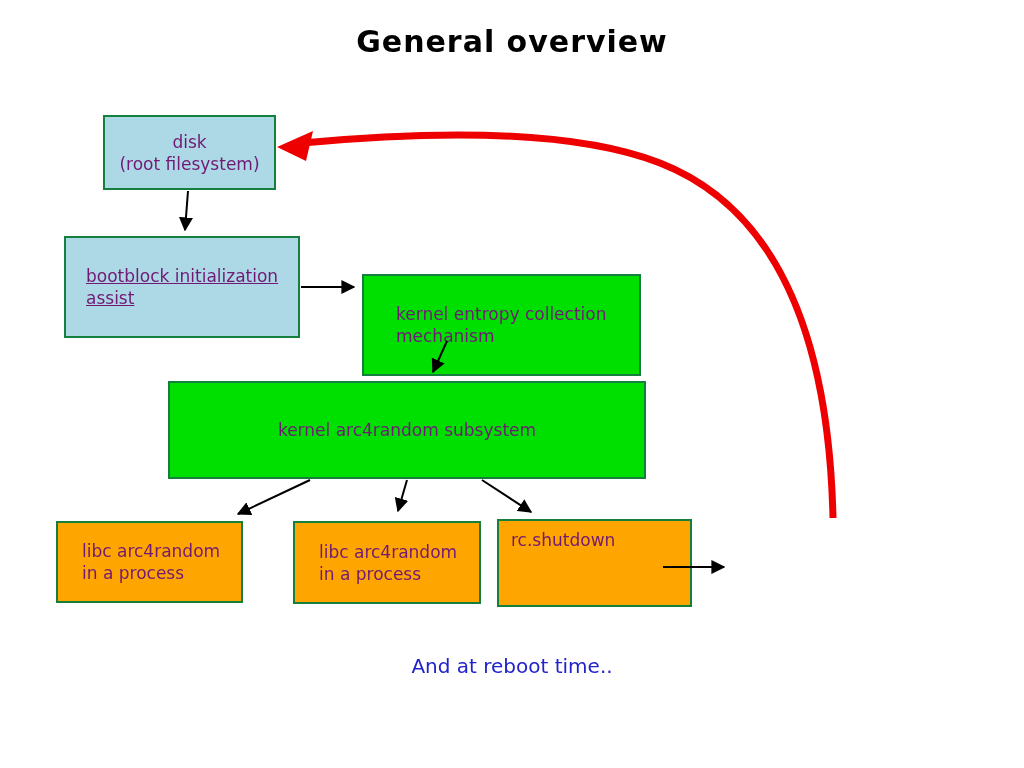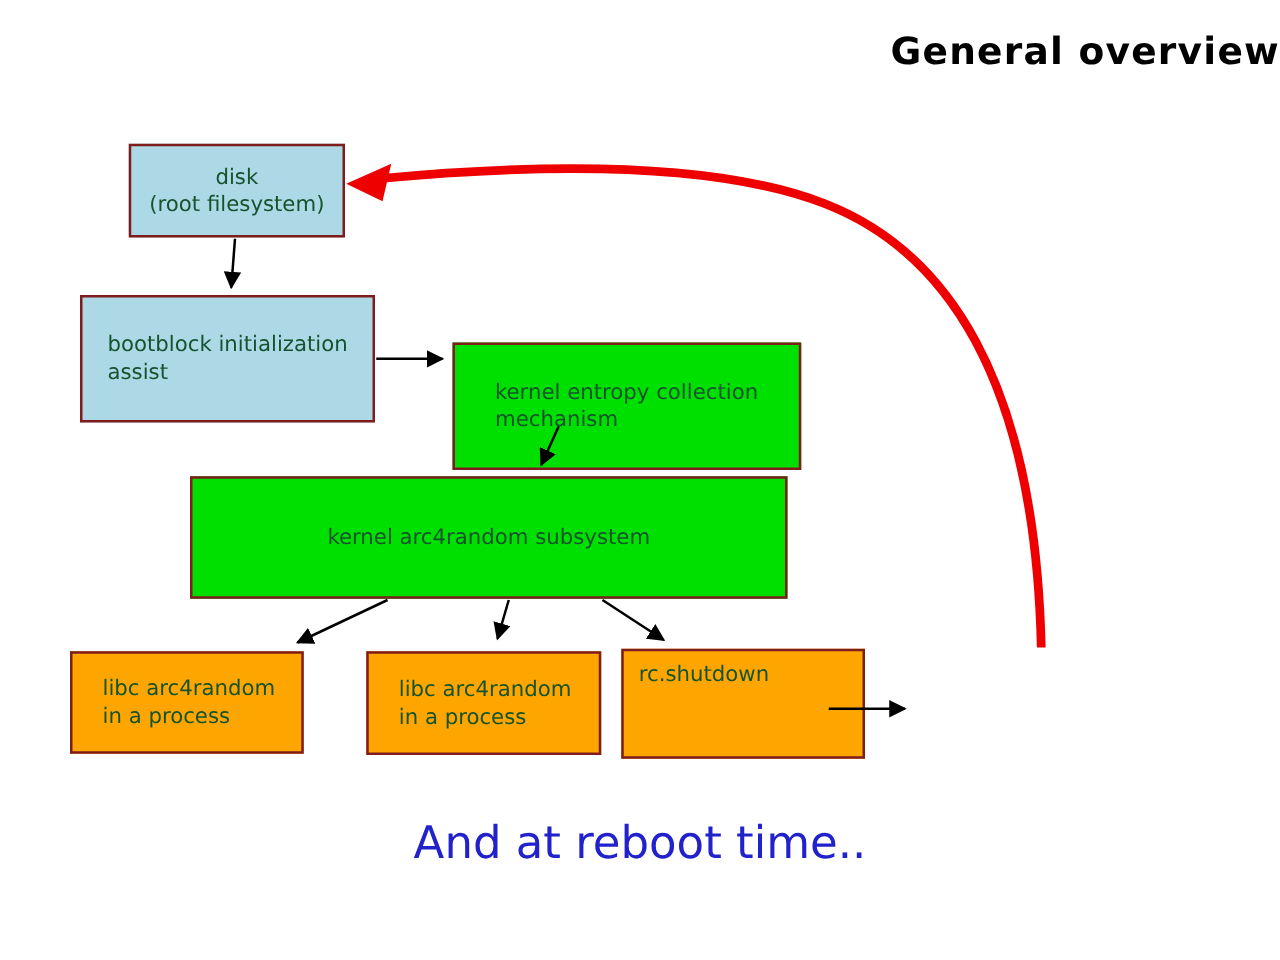--- a/index.html
+++ b/index.html
@@ -1,59 +1,59 @@
 <!DOCTYPE html>
 <html><head>
 <meta charset="utf-8">
 <style>
   html,body{margin:0;padding:0;background:#ffffff;}
   #canvas{
     position:relative;width:1024px;height:768px;background:#ffffff;overflow:hidden;
     font-family:"DejaVu Sans","Liberation Sans",sans-serif;
   }
   .title{
-    position:absolute;left:0;top:24px;width:1024px;text-align:right;
+    position:absolute;left:0;top:24px;width:1024px;text-align:center;
     font-size:30px;font-weight:bold;color:#000000;letter-spacing:1px;
   }
   .annotation{
     position:absolute;left:0;top:654px;width:1024px;text-align:center;
-    font-size:36px;font-weight:500;
+    font-size:20px;font-weight:500;
   }
   .node{
-    position:absolute;box-sizing:border-box;border:2px solid #7f1d1d;
+    position:absolute;box-sizing:border-box;border:2px solid #15803d;
     display:flex;flex-direction:column;justify-content:center;
-    font-size:17px;line-height:22px;color:#14532d;
+    font-size:17px;line-height:22px;color:#701a75;
   }
   .node .node-label{white-space:pre;}
   .node.center{align-items:center;text-align:center;}
   .node.left{padding-left:20px;}
   .node.top-left{justify-content:flex-start;padding-top:8px;padding-left:12px;}
   #n-disk{left:103px;top:115px;width:173px;height:75px;}
   #n-bootblock{left:64px;top:236px;width:236px;height:102px;}
   #n-entropy{left:362px;top:238px;width:279px;height:102px;padding-left:32px;}
-  #n-arc4{left:152px;top:381px;width:478px;height:98px;}
+  #n-arc4{left:168px;top:381px;width:478px;height:98px;}
   #n-libc1{left:56px;top:521px;width:187px;height:82px;padding-left:24px;}
   #n-libc2{left:293px;top:521px;width:188px;height:83px;padding-left:24px;}
   #n-rcshutdown{left:497px;top:519px;width:195px;height:88px;}
   #n-dd{left:733px;top:519px;width:230px;height:88px;padding-left:9px;}
   #arrow-layer{position:absolute;left:0;top:0;pointer-events:none;}
 </style>
 </head>
 <body>
 
 <div id="canvas">
 
   <div class="title">General overview</div>
 
   <div class="node center" id="n-disk" style="background-color: rgb(173, 216, 230);">
     <span class="node-label">disk
 (root filesystem)</span>
   </div>
 
-  <div class="node left" id="n-bootblock" style="background-color: rgb(173, 216, 230);">
+  <div class="node left" id="n-bootblock" style="background-color: rgb(173, 216, 230); text-decoration: underline;">
     <span class="node-label">bootblock initialization
 assist</span>
   </div>
 
   <div class="node" id="n-entropy" style="background-color: rgb(0, 224, 0); margin-top: 36px;">
     <span class="node-label">kernel entropy collection
 mechanism</span>
   </div>
 
   <div class="node center" id="n-arc4" style="background-color: rgb(0, 224, 0);">

